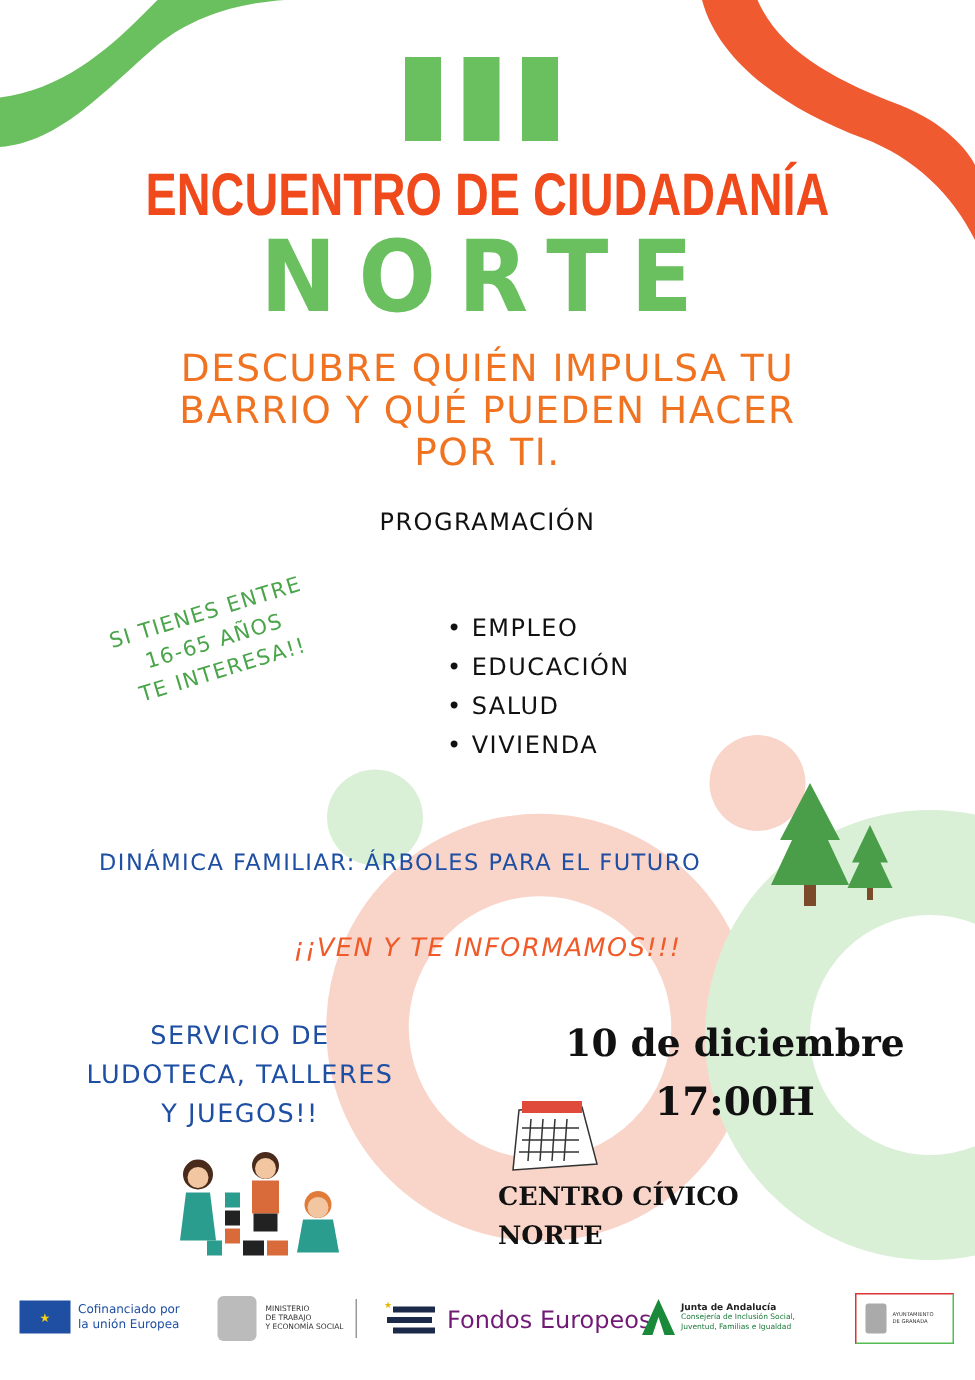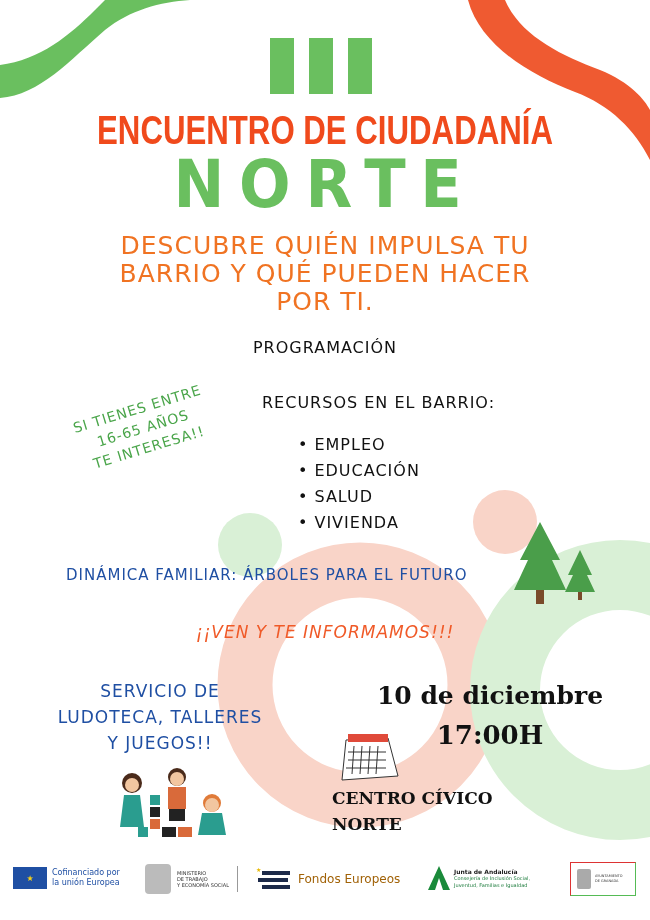--- a/index.html
+++ b/index.html
@@ -61,21 +61,20 @@
 
 <div class="abs center t-prog">PROGRAMACIÓN</div>
 
 <div class="side">
   <div>SI TIENES ENTRE</div>
   <div>16-65 AÑOS</div>
   <div>TE INTERESA!!</div>
 </div>
 
 <div class="rec">
-  <div>RECURSOS EN EL BARRIO:</div>
   <ul>
     <li>EMPLEO</li>
     <li>EDUCACIÓN</li>
     <li>SALUD</li>
     <li>VIVIENDA</li>
   </ul>
 </div>
 
 <div class="abs dyn">DINÁMICA FAMILIAR: ÁRBOLES PARA EL FUTURO</div>
 
@@ -152,21 +151,21 @@
     </div>
     <div style="width:1px;height:26px;background:#999;margin-left:8px;"></div>
   </div>
   <div class="logo" style="left:256px;top:5px;">
     <svg width="36" height="28">
       <rect x="6" y="6" width="28" height="4" fill="#1c2a4a"></rect>
       <rect x="2" y="13" width="30" height="4" fill="#1c2a4a"></rect>
       <rect x="6" y="20" width="28" height="4" fill="#1c2a4a"></rect>
       <text x="0" y="7" font-size="6" fill="#e8b800">★</text>
     </svg>
-    <span style="margin-left:6px;font-size:12px;color:#a16207;">Fondos Europeos</span>
+    <span style="margin-left:6px;font-size:16px;color:#701a75;">Fondos Europeos</span>
   </div>
   <div class="logo" style="left:428px;top:6px;">
     <svg width="22" height="24">
       <polygon points="11,0 22,24 15,24 11,12 7,24 0,24" fill="#1a8a3a"></polygon>
     </svg>
     <div style="margin-left:4px;font-size:5px;line-height:7px;color:#1a7a3a;">
       <div style="font-weight:bold;font-size:6px;color:#222;">Junta de Andalucía</div>
       <div>Consejería de Inclusión Social,</div>
       <div>Juventud, Familias e Igualdad</div>
     </div>

